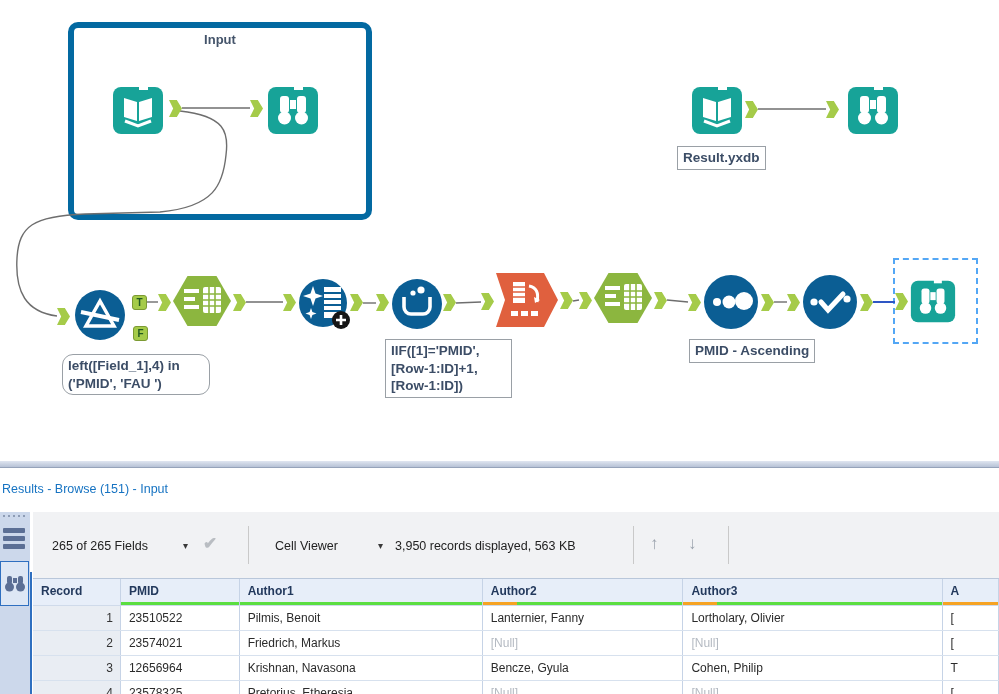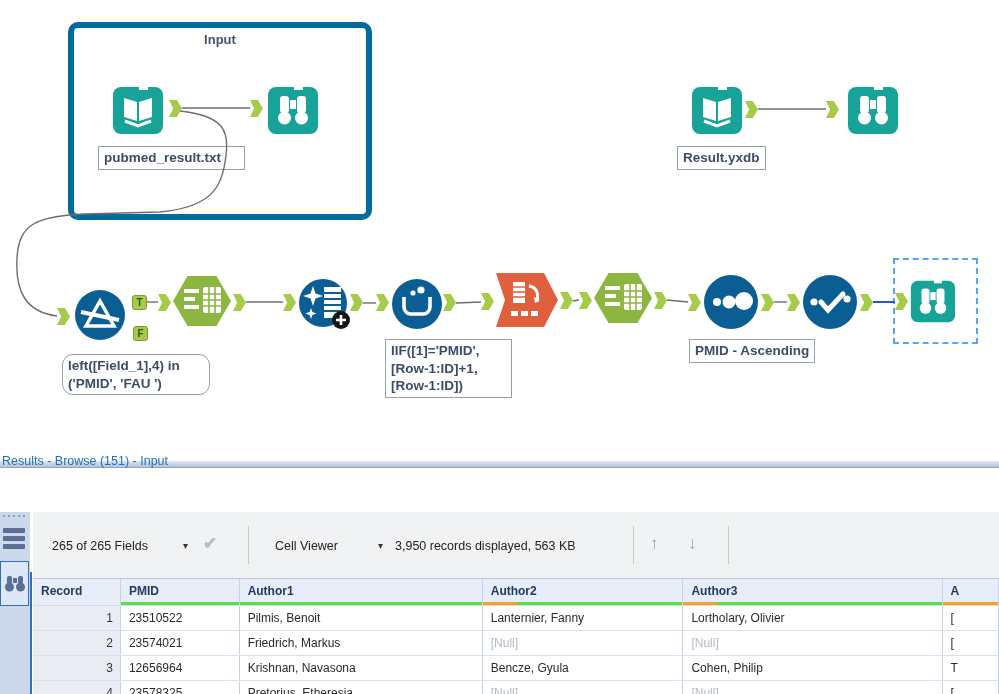--- a/index.html
+++ b/index.html
@@ -20,21 +20,21 @@
     border:1px solid #7c9a33; border-radius:3px; z-index:5; font-size:10px; font-weight:bold;
     color:#225a20; text-align:center; line-height:13px; }
   .annotation { position:absolute; z-index:2; background:#fff; border:1px solid #9aa0a6;
     padding:2px 5px; font-size:13.5px; font-weight:700; color:#3c4d66; line-height:1.3;
     white-space:pre-line; }
   .selection-box { position:absolute; border:2px dashed #53a7f5; z-index:1; background:transparent; }
 
   
   #splitter { position:absolute; left:0; top:461px; width:999px; height:7px;
     background:linear-gradient(#dfe5f0,#b7c2d6); border-bottom:1px solid #96a3ba; }
-  #results-title { position:absolute; left:2px; top:454px; font-size:12.5px; color:#1673c2; }
+  #results-title { position:absolute; left:2px; top:482px; font-size:12.5px; color:#1673c2; }
 
   
   #panel { position:absolute; left:0; top:512px; width:999px; height:182px; background:#fff; }
   #side-strip { position:absolute; left:0; top:0; width:30px; height:182px; background:#ccd8eb; }
   #grip { position:absolute; left:3px; top:3px; display:flex; gap:3px; }
   #grip i { width:2px; height:2px; background:#8d9cb5; display:block; }
   #grid-btn { position:absolute; left:3px; top:13px; width:24px; height:30px; }
   #grid-btn b { display:block; width:22px; height:5px; background:#5b6f95; margin:3px 0; border-radius:1px; }
   #profile-btn { position:absolute; left:0px; top:49px; width:29px; height:45px;
     background:#dde7f5; border:1px solid #2e6fc0; display:flex; align-items:center; justify-content:center; }
@@ -67,21 +67,20 @@
 <body>
 
 <div id="stage">
 
   <div id="canvas">
 
     <div class="container" style="left:68px;top:22px;width:304px;height:198px">
       <div class="container-title">Input</div>
     </div>
 
-    <div class="annotation" style="left:98px;top:146px;width:147px;word-break:break-all;">pubmed_result.txt</div>
     <div class="annotation" style="left:677px;top:146px;">Result.yxdb</div>
     <div class="annotation" style="left:62px;top:354px;width:148px;border-radius:11px;">left([Field_1],4) in
 ('PMID', 'FAU ')</div>
     <div class="annotation" style="left:385px;top:339px;width:127px;">IIF([1]='PMID',
 [Row-1:ID]+1,
 [Row-1:ID])</div>
     <div class="annotation" style="left:689px;top:339px;">PMID - Ascending</div>
 
     <div class="selection-box" style="left:893px;top:258px;width:85px;height:86px"></div>
 

